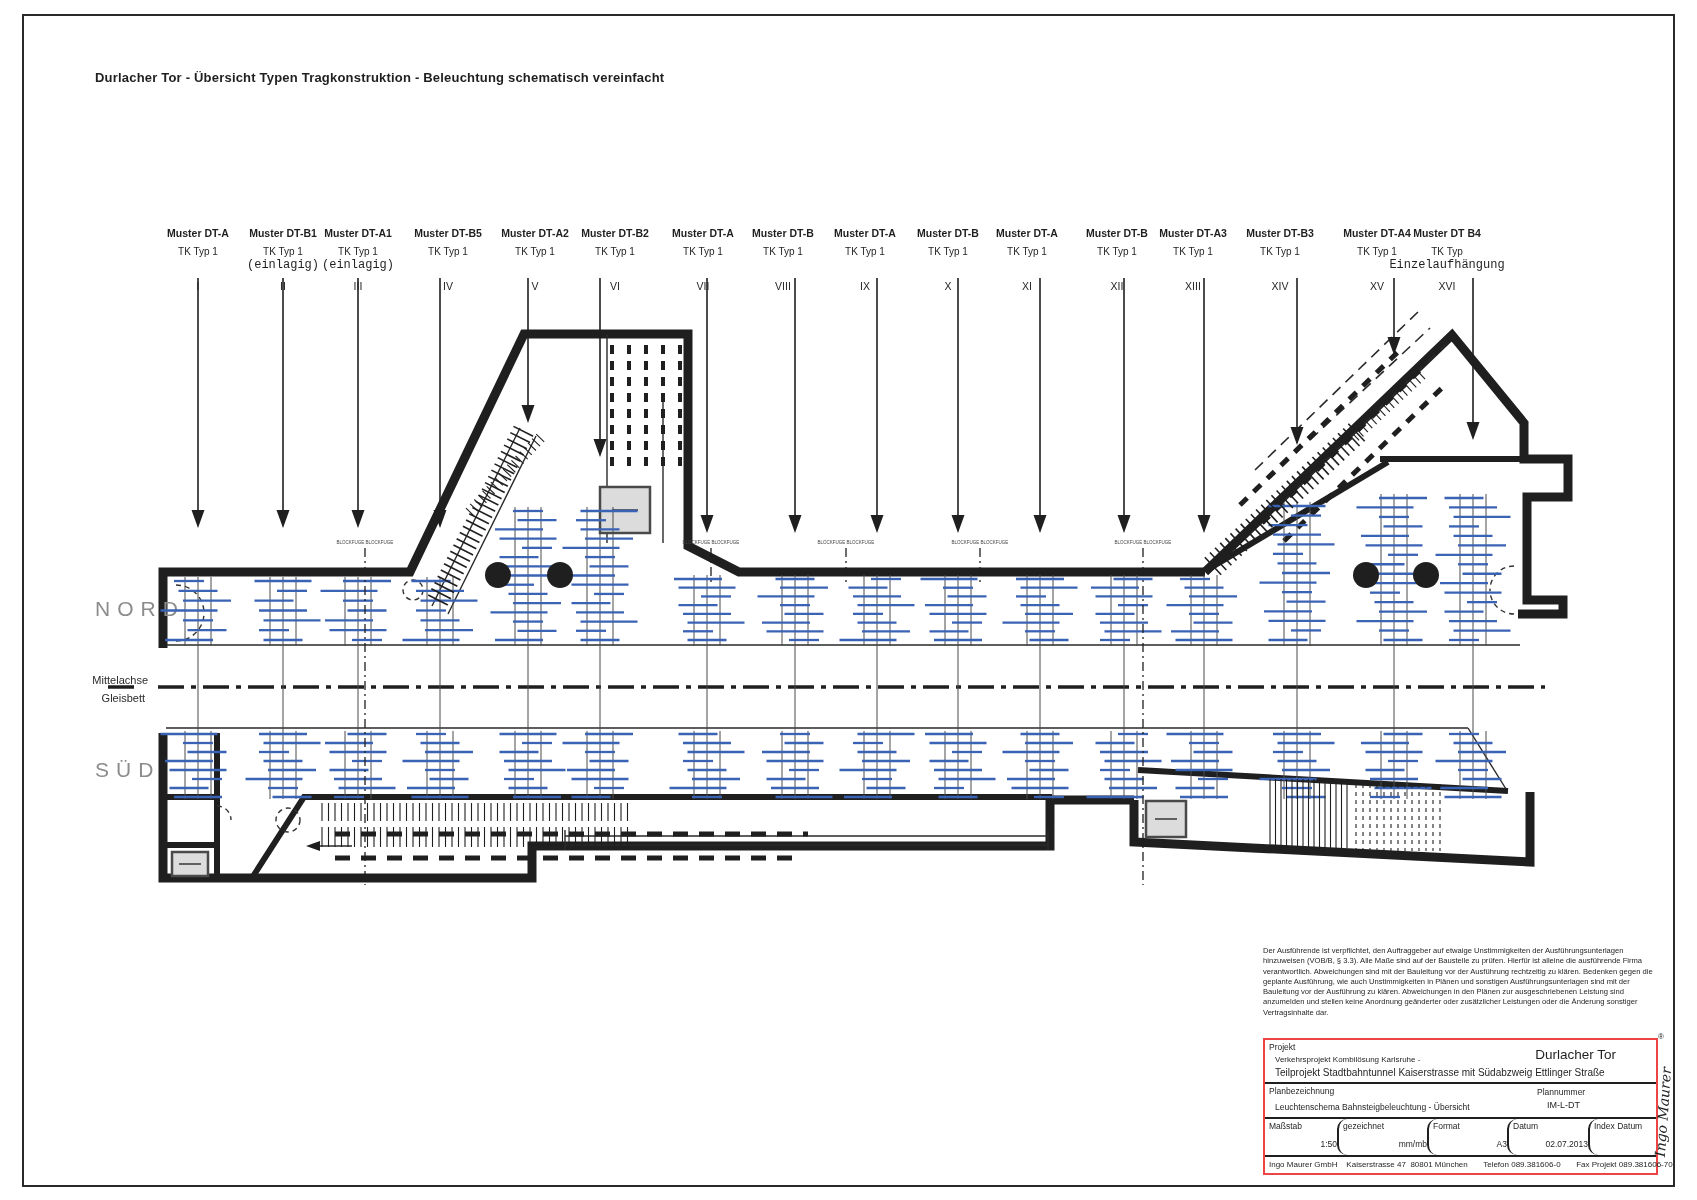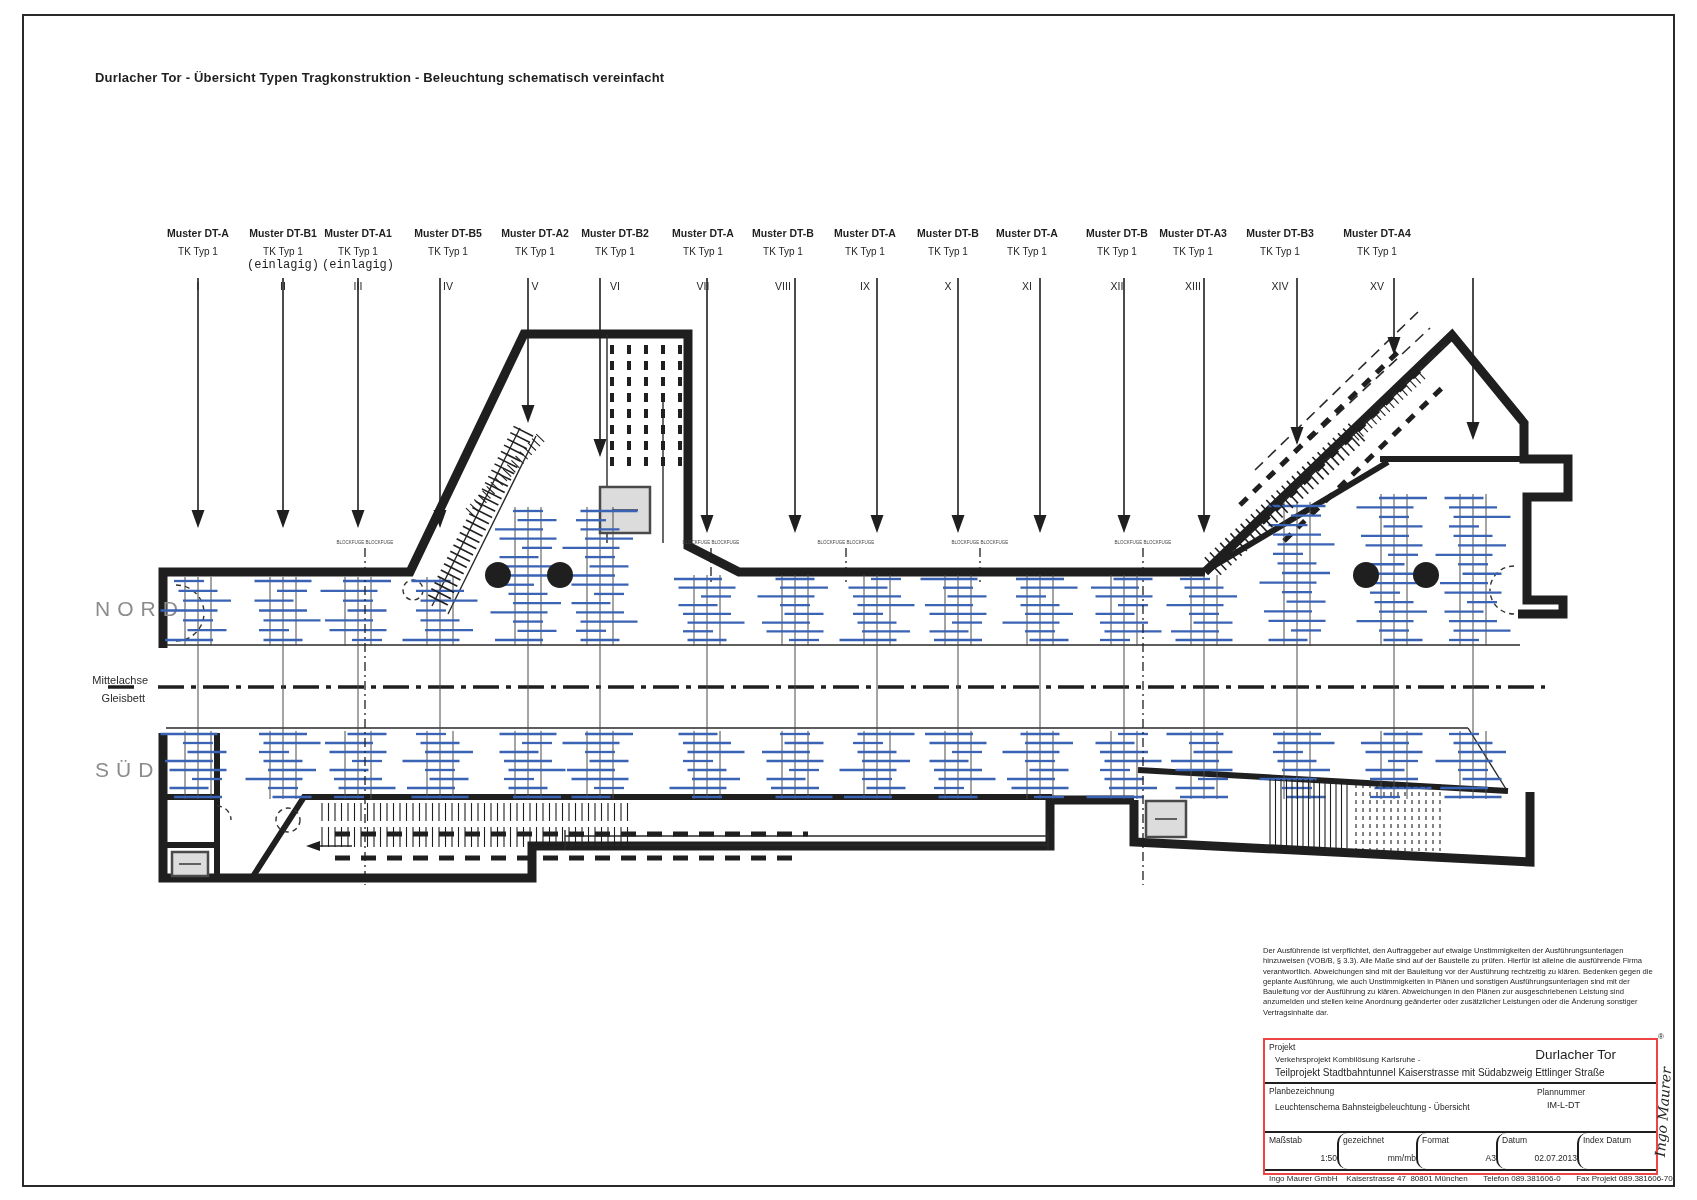--- a/index.html
+++ b/index.html
@@ -35,21 +35,21 @@
   .jdot{stroke:#1f1f1f;stroke-width:1.3;stroke-dasharray:9 4 2 4;fill:none;}
   .tiny{font-size:4.5px;fill:#444;}
   .glabel{font-size:21px;fill:#8c8c8c;letter-spacing:7px;}
   .mlabel{font-size:11px;fill:#2a2a2a;}
   
   #disclaimer{position:absolute;left:1263px;top:946px;width:404px;font-size:7.6px;line-height:10.3px;color:#1f1f1f;}
   #tblock{position:absolute;left:1263px;top:1038px;width:395px;height:137px;border:2px solid #ef4444;box-sizing:border-box;font-size:8.5px;}
   .trow{position:relative;box-sizing:border-box;border-top:2px solid #1f1f1f;}
   .trow:first-child{border-top:none;}
   #row-projekt{height:42px;}
-  #row-plan{height:49px;}
+  #row-plan{height:35px;}
   #row-meta{height:38px;display:flex;}
   #row-footer{height:18px;padding-left:12px;}
   .lab{position:absolute;left:4px;top:2px;font-size:8.5px;}
   .pline1{position:absolute;left:10px;top:15px;font-size:8px;white-space:pre;}
   .pline2{position:absolute;left:10px;top:27px;font-size:10px;white-space:pre;}
   #projekt-name{position:absolute;right:40px;top:7px;font-size:13.5px;}
   #planbez{position:absolute;left:10px;top:18px;font-size:8.5px;}
   #plannummer-label{position:absolute;left:272px;top:3px;}
   #plannummer{position:absolute;left:282px;top:16px;font-size:9px;}
   .mcell{position:relative;box-sizing:border-box;border-left:2px solid #1f1f1f;height:100%;border-radius:10px;}
@@ -138,20 +138,26 @@
       </div>
       <div class="hcol" style="left: 1220px;">
         <div class="hname">Muster DT-B3</div>
         <div class="htk">TK Typ 1</div>
         <div class="hnum">XIV</div>
       </div>
       <div class="hcol" style="left: 1317px;">
         <div class="hname">Muster DT-A4</div>
         <div class="htk">TK Typ 1</div>
         <div class="hnum">XV</div>
+      </div>
+      <div class="hcol" style="left: 1387px;">
+        <div class="hname">Muster DT B4</div>
+        <div class="htk">TK Typ</div>
+        <div class="htk2">Einzelaufhängung</div>
+        <div class="hnum">XVI</div>
       </div>
     </div>
 
   <svg id="plan-svg" width="1697" height="1200" viewBox="0 0 1697 1200">
 
     <g>
       <path class="w" d="M163,648 L163,572 L410,572 L524,334 L688,334 L688,546 L739,572 L1205,572"></path>
       <path class="w" d="M1205,572 L1452,335 L1524,423 L1524,459 L1568,459 L1568,497 L1527,497 L1527,600 L1563,600 L1563,614 L1518,614"></path>
       <path class="w2" d="M1380,459 L1524,459"></path>
       <path class="w" d="M163,733 L163,878 L252,878"></path>
@@ -938,21 +944,21 @@
       <div class="lab">Planbezeichnung</div>
       <div id="planbez">Leuchtenschema Bahnsteigbeleuchtung - Übersicht</div>
       <div id="plannummer-label">Plannummer</div>
       <div id="plannummer">IM-L-DT</div>
     </div>
     <div class="trow" id="row-meta">
       <div class="mcell" style="width:72px">
         <div class="lab">Maßstab</div>
         <div class="mval">1:50</div>
       </div>
-      <div class="mcell" style="width:79px">
+      <div class="mcell" style="width:90px">
         <div class="lab">gezeichnet</div>
         <div class="mval">mm/mb</div>
       </div>
       <div class="mcell" style="width:80px">
         <div class="lab">Format</div>
         <div class="mval">A3</div>
       </div>
       <div class="mcell" style="width:81px">
         <div class="lab">Datum</div>
         <div class="mval">02.07.2013</div>

